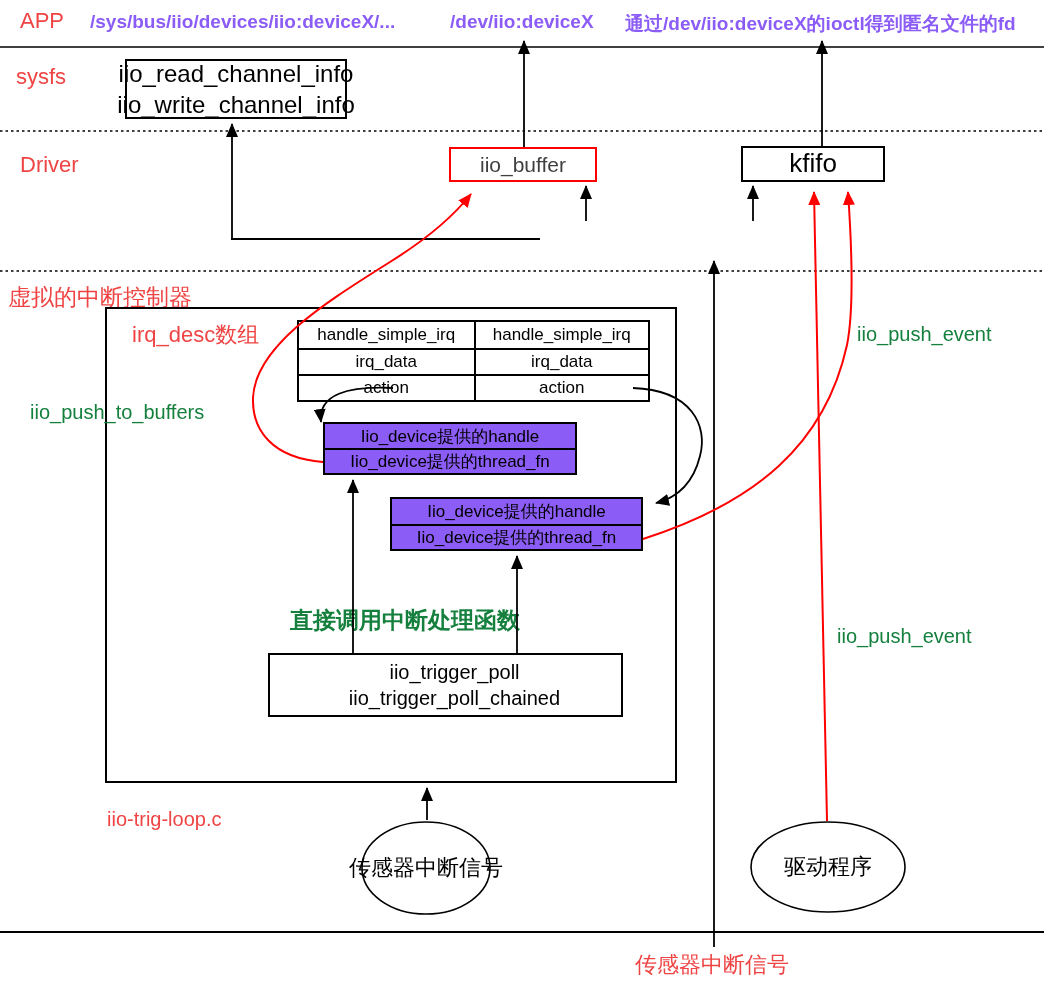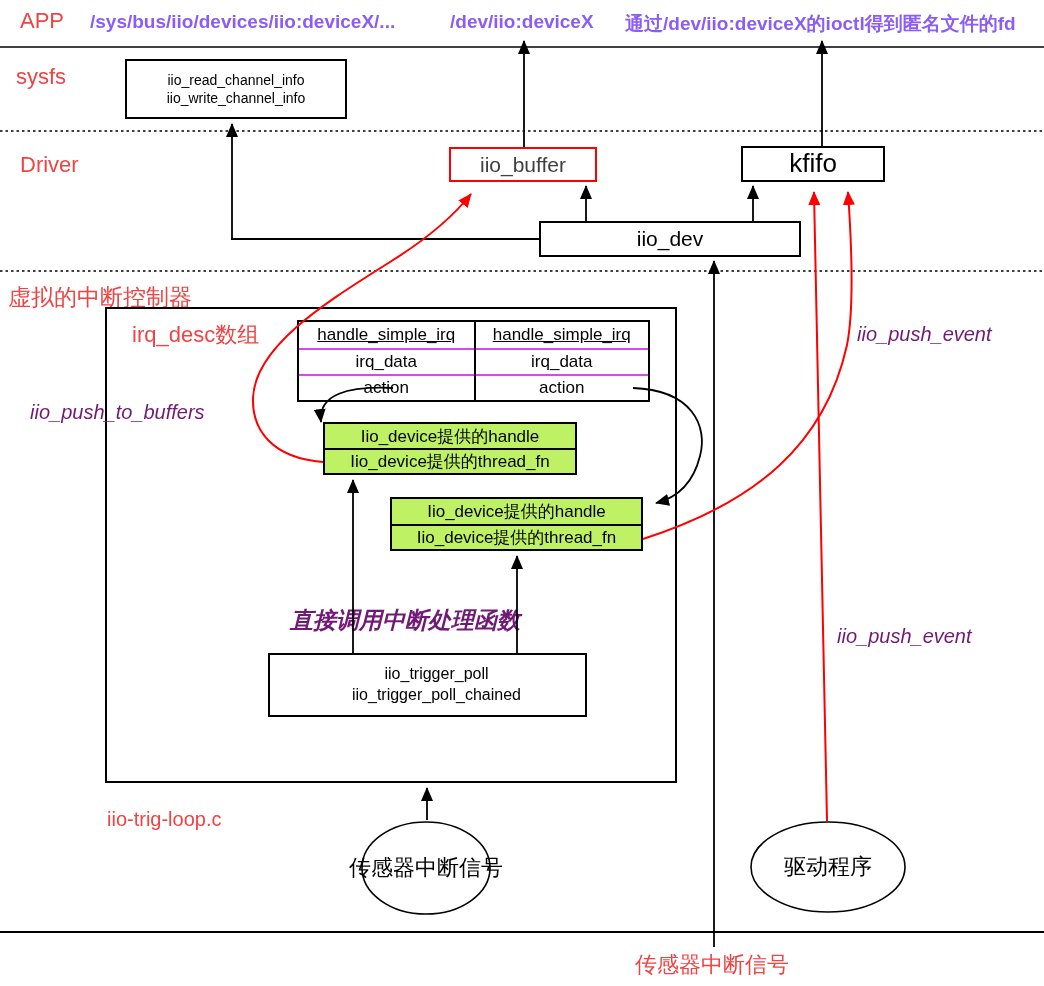--- a/index.html
+++ b/index.html
@@ -2,42 +2,42 @@
 <html><head>
 <meta charset="utf-8">
 <style>
   html,body{margin:0;padding:0;background:#ffffff;}
   .stage{
     position:relative;width:1044px;height:986px;background:#ffffff;
     font-family:"Liberation Sans",sans-serif;color:#000;overflow:hidden;
   }
   .layer-label{position:absolute;font-size:22px;color:#ef4444;white-space:nowrap;}
   .blue-label{position:absolute;font-size:19px;color:#8b5cf6;white-space:nowrap;font-weight:bold;}
-  .red-label{position:absolute;font-size:20px;color:#701a75;white-space:nowrap;font-style:italic;}
+  .red-label{position:absolute;font-size:20px;color:#15803d;white-space:nowrap;}
   .box{
     position:absolute;border:2px solid #000;background:#fff;
     display:flex;flex-direction:column;align-items:center;justify-content:center;
     text-align:center;font-size:20px;line-height:1.3;box-sizing:border-box;
   }
   .box.red{border-color:#FF0000;color:#404040;}
-  .box.thin-text{font-size:14px;}
+  .box.thin-text{font-size:24px;}
   .container-box{position:absolute;border:2px solid #000;background:transparent;box-sizing:border-box;}
   .irqtable{
     position:absolute;border:2px solid #000;box-sizing:border-box;background:#fff;
     display:grid;grid-template-columns:1fr 1fr;
   }
   .irqcol{display:grid;grid-template-rows:1fr 1fr 1fr;}
   .irqcol.second{border-left:2px solid #000;}
   .irqcell{
     display:flex;align-items:center;justify-content:center;
-    font-size:17px;border-top:2px solid #d946ef;box-sizing:border-box;white-space:nowrap;
+    font-size:17px;border-top:2px solid #000000;box-sizing:border-box;white-space:nowrap;
   }
-  .irqcell:first-child{border-top:none;text-decoration:underline;}
+  .irqcell:first-child{border-top:none;}
   .pairbox{
-    position:absolute;border:2px solid #000;background:#bef264;box-sizing:border-box;
+    position:absolute;border:2px solid #000;background:#8b5cf6;box-sizing:border-box;
     display:grid;grid-template-rows:1fr 1fr;
   }
   .paircell{
     display:flex;align-items:center;justify-content:center;
     font-size:17px;box-sizing:border-box;white-space:nowrap;
   }
   .paircell.bottom{border-top:2px solid #000;}
   .ellipse-label{
     position:absolute;font-size:22px;color:#000;white-space:nowrap;
     transform:translate(-50%,-50%);
@@ -59,21 +59,20 @@
   <div class="blue-label" style="left:450px;top:11px;">/dev/iio:deviceX</div>
   <div class="blue-label" style="left:625px;top:11px;">通过/dev/iio:deviceX的ioctl得到匿名文件的fd</div>
 
   <div class="box thin-text" style="left:125px;top:59px;width:222px;height:60px;">
     <div>iio_read_channel_info</div>
     <div>iio_write_channel_info</div>
   </div>
 
   <div class="box red" style="left:449px;top:147px;width:148px;height:35px;font-size:21px;">iio_buffer</div>
   <div class="box" style="left:741px;top:146px;width:144px;height:36px;font-size:26px;">kfifo</div>
-  <div class="box" style="left:539px;top:221px;width:262px;height:36px;font-size:21px;">iio_dev</div>
 
   <div class="container-box" style="left:105px;top:307px;width:572px;height:476px;"></div>
   <div class="layer-label" style="left:132px;top:320px;font-size:22px;">irq_desc数组</div>
 
   <div class="irqtable" style="left:297px;top:320px;width:353px;height:82px;">
     <div class="irqcol">
       <div class="irqcell">handle_simple_irq</div>
       <div class="irqcell">irq_data</div>
       <div class="irqcell">action</div>
     </div>
@@ -87,21 +86,21 @@
   <div class="pairbox" style="left:323px;top:422px;width:254px;height:53px;">
     <div class="paircell">Iio_device提供的handle</div>
     <div class="paircell bottom">Iio_device提供的thread_fn</div>
   </div>
 
   <div class="pairbox" style="left:390px;top:497px;width:253px;height:54px;">
     <div class="paircell">Iio_device提供的handle</div>
     <div class="paircell bottom">Iio_device提供的thread_fn</div>
   </div>
 
-  <div class="box" style="left:268px;top:653px;width:319px;height:64px;font-size:16px;padding-left:18px;">
+  <div class="box" style="left:268px;top:653px;width:355px;height:64px;font-size:20px;padding-left:18px;">
     <div>iio_trigger_poll</div>
     <div>iio_trigger_poll_chained</div>
   </div>
 
   <div class="red-label" style="left:30px;top:401px;">iio_push_to_buffers</div>
   <div class="red-label" style="left:857px;top:323px;">iio_push_event</div>
   <div class="red-label" style="left:837px;top:625px;">iio_push_event</div>
   <div class="red-label" style="left:290px;top:605px;font-size:23px;font-weight:bold;">直接调用中断处理函数</div>
 
   <div class="layer-label" style="left:107px;top:808px;font-size:20px;">iio-trig-loop.c</div>

